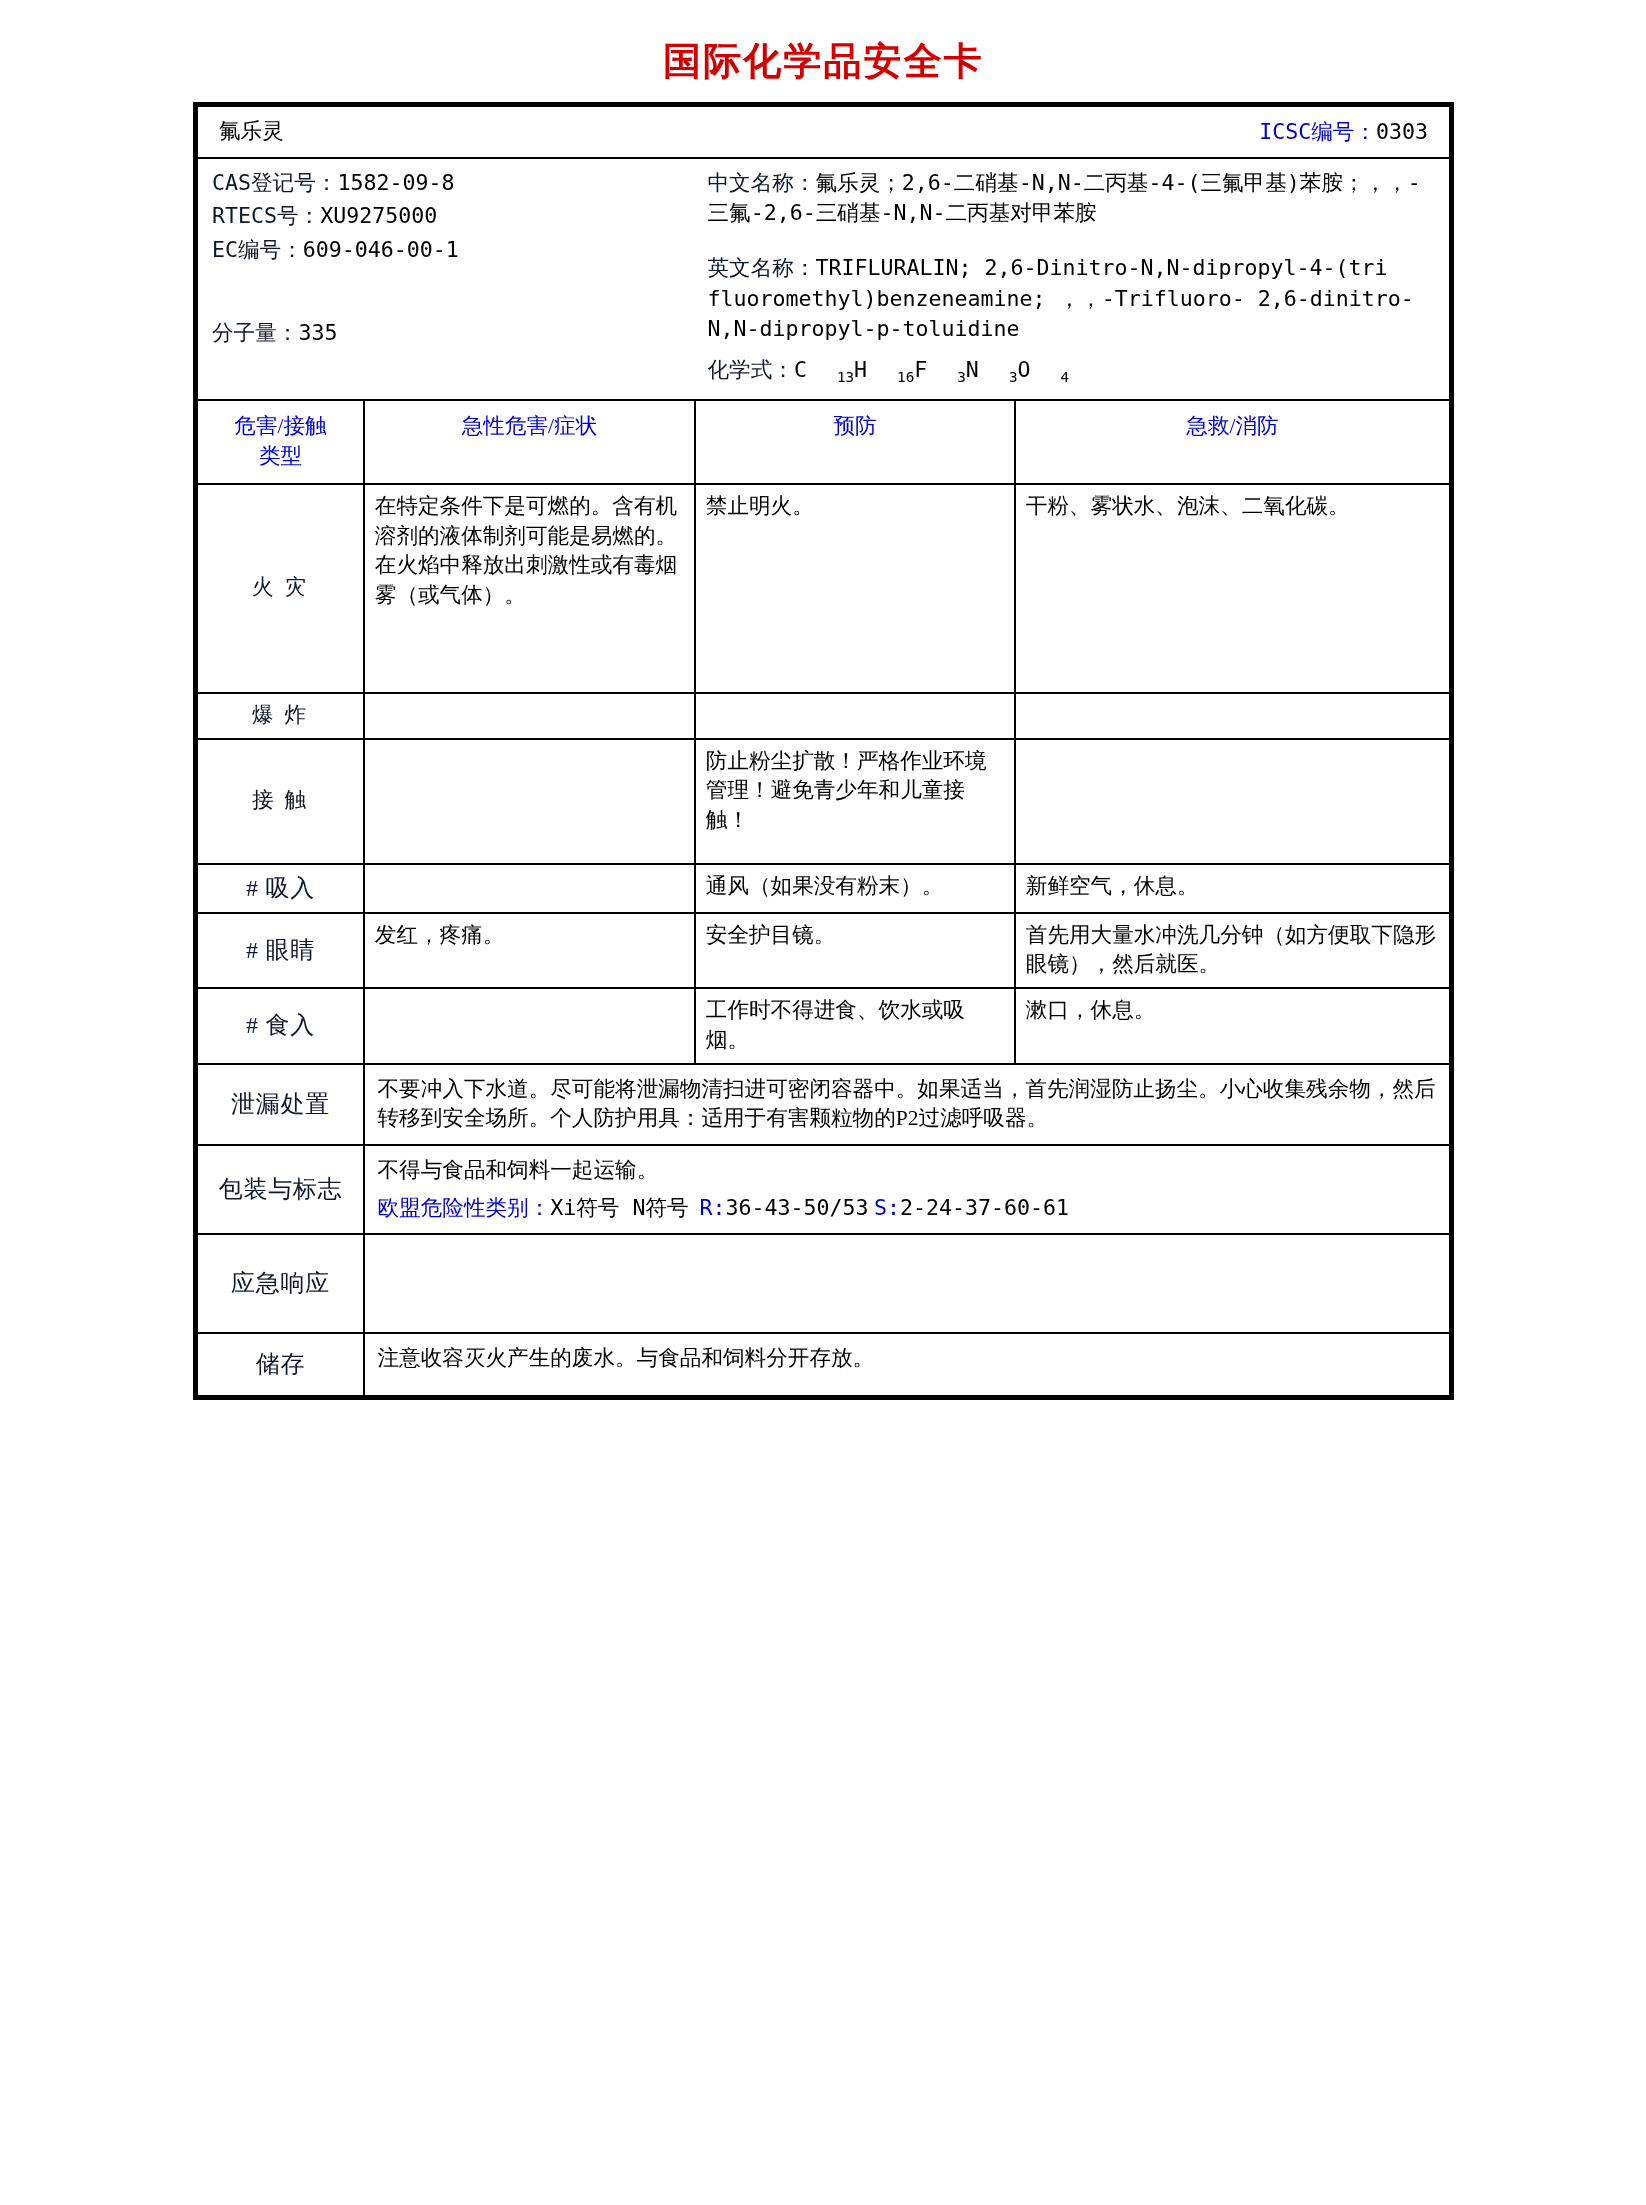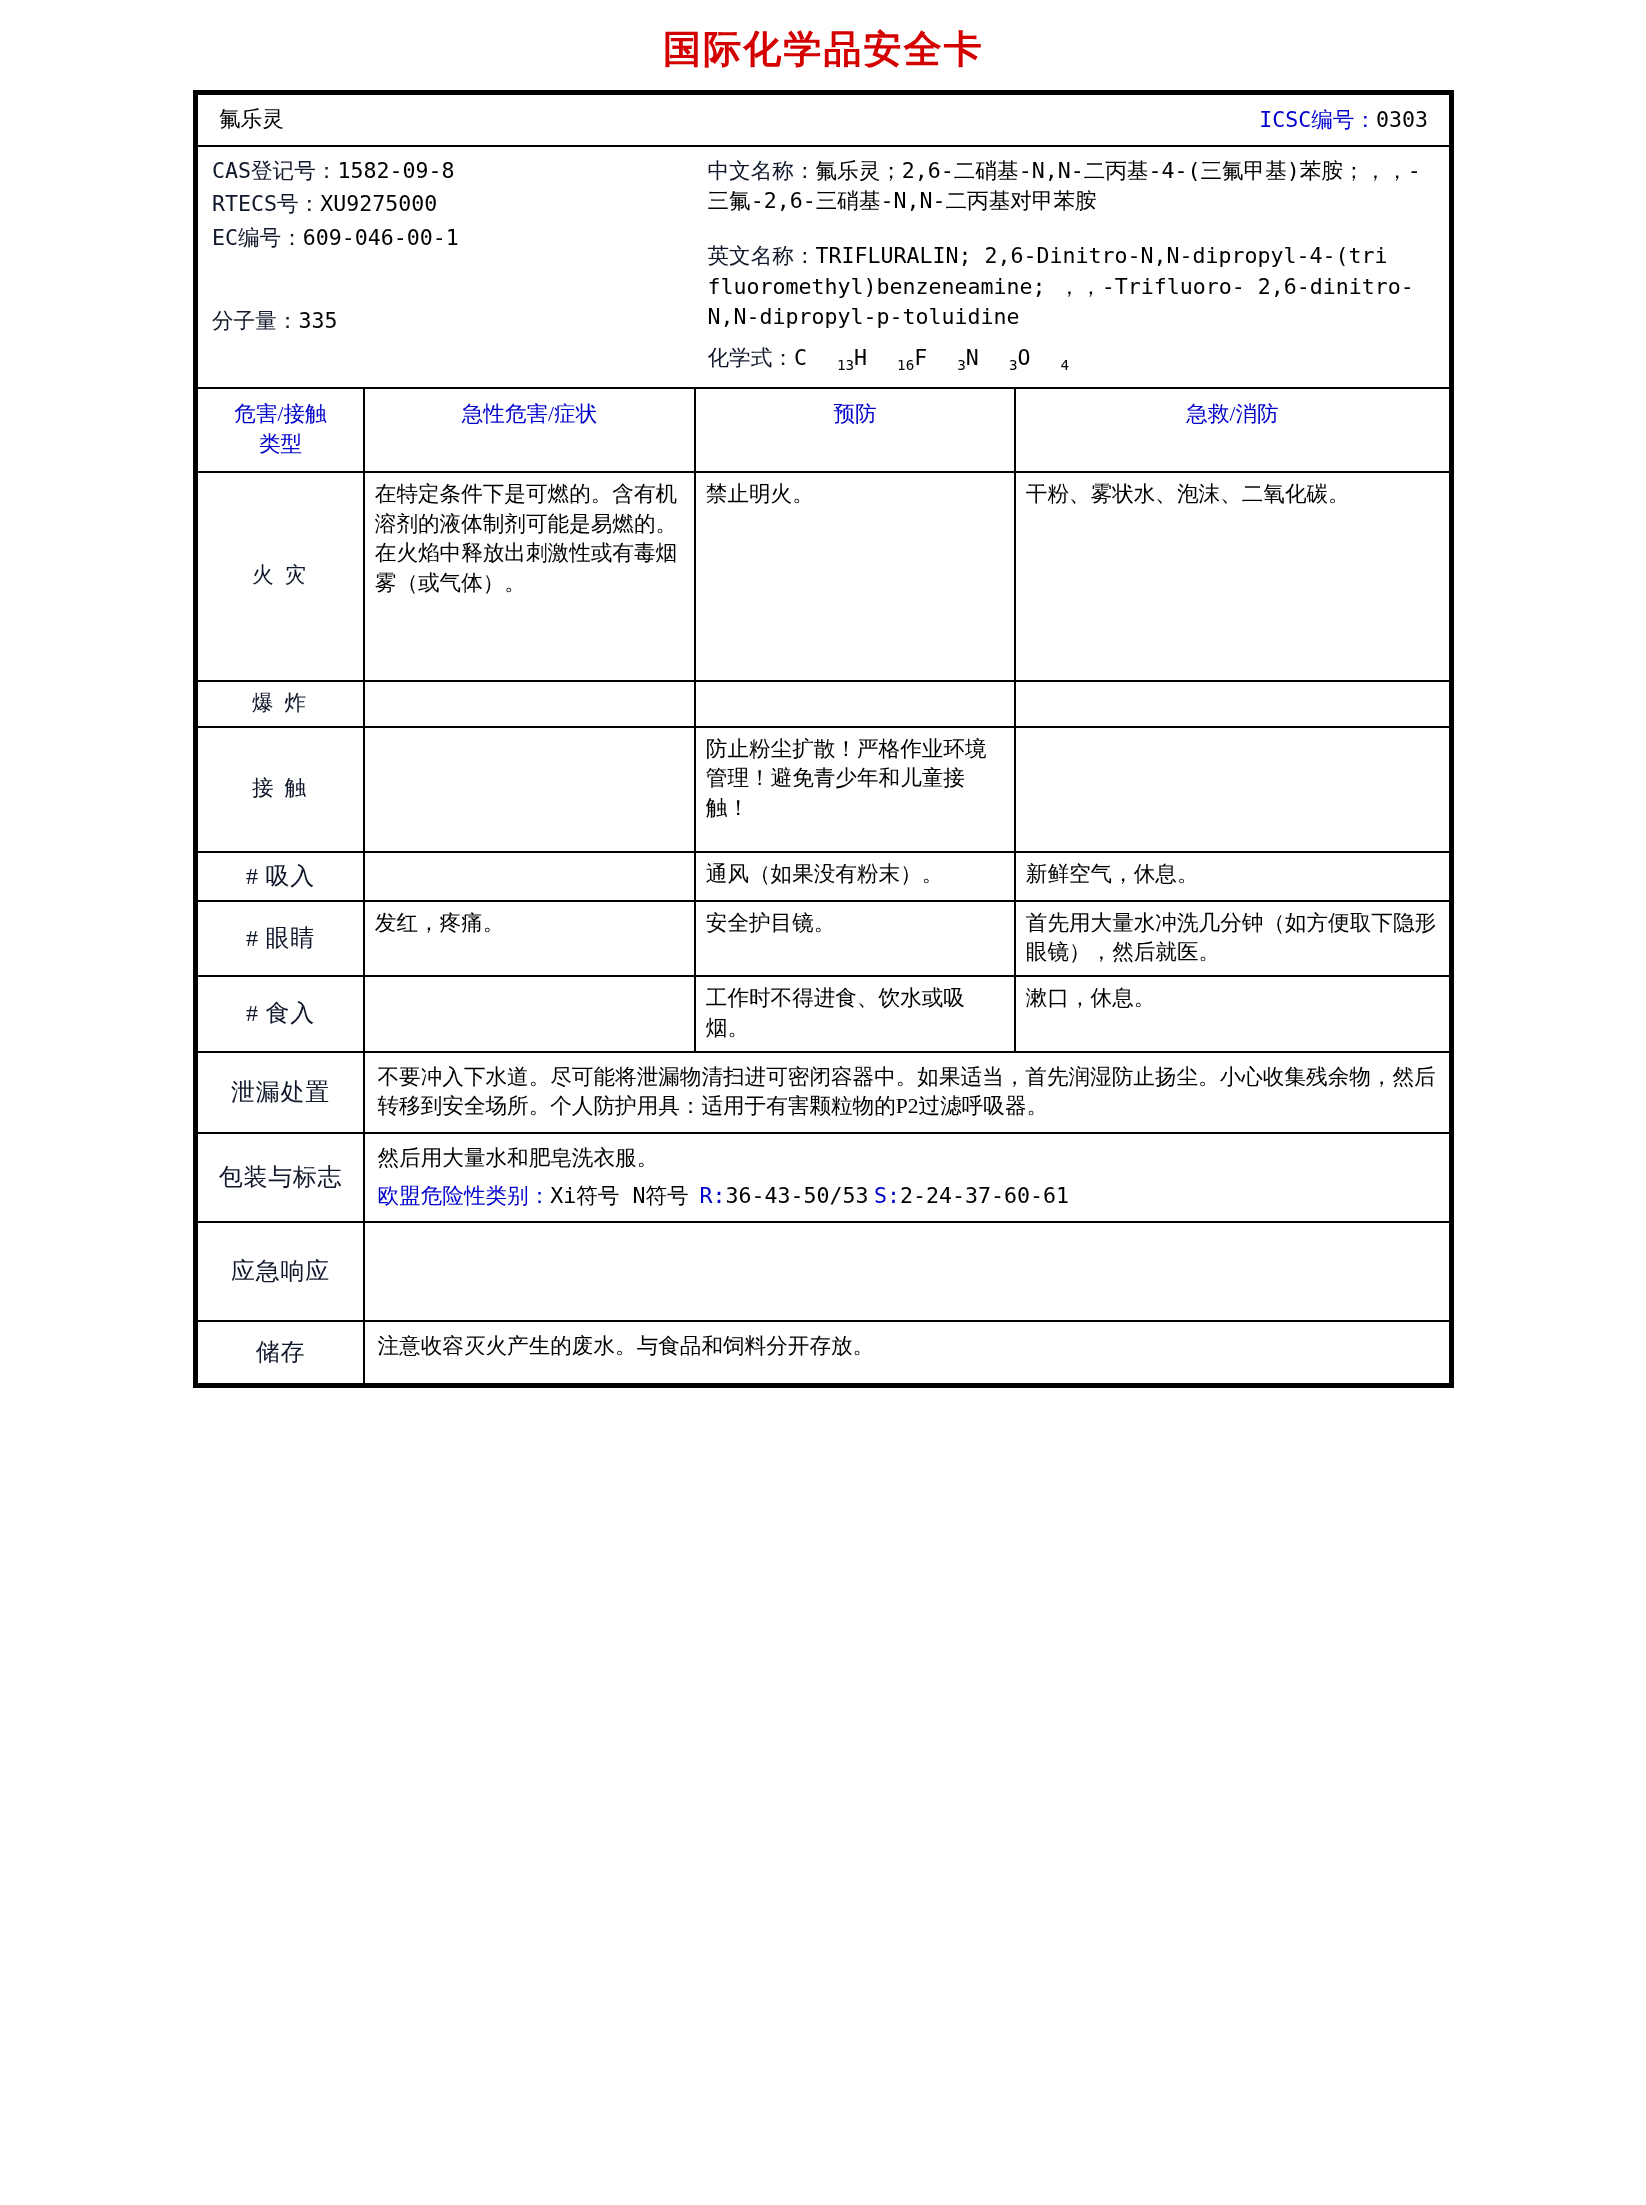--- a/index.html
+++ b/index.html
@@ -8,21 +8,21 @@
     background: #ffffff;
   }
   body {
     width: 1647px;
     font-family: "Liberation Serif", serif;
     color: #000000;
   }
   .page {
     width: 1647px;
     box-sizing: border-box;
-    padding: 4px;
+    padding: 16px;
   }
   .doc-title {
     text-align: center;
     color: #d40000;
     font-family: "DejaVu Sans", sans-serif;
     font-weight: bold;
     font-size: 38px;
     letter-spacing: 2.1px;
     padding-top: 19.5px;
     padding-bottom: 15.3px;
@@ -220,21 +220,21 @@
         </tr>
 
         <tr>
           <td class="cat-cell small">泄漏处置</td>
           <td class="span-cell" colspan="3">不要冲入下水道。尽可能将泄漏物清扫进可密闭容器中。如果适当，首先润湿防止扬尘。小心收集残余物，然后转移到安全场所。个人防护用具：适用于有害颗粒物的P2过滤呼吸器。</td>
         </tr>
 
         <tr>
           <td class="cat-cell small">包装与标志</td>
           <td class="span-cell" colspan="3">
-            <div>然后用大量水和肥皂洗衣服。</div>
+            <div>不得与食品和饲料一起运输。</div>
             <div class="pkg-line2">
               <span class="blue">欧盟危险性类别：</span><span class="mono">Xi符号  N符号</span>&nbsp;&nbsp;<span class="mono blue">R:</span><span class="mono">36-43-50/53</span>&nbsp;<span class="mono blue">S:</span><span class="mono">2-24-37-60-61</span>
             </div>
           </td>
         </tr>
 
         <tr class="emer-row">
           <td class="cat-cell small">应急响应</td>
           <td class="span-cell" colspan="3"></td>
         </tr>

